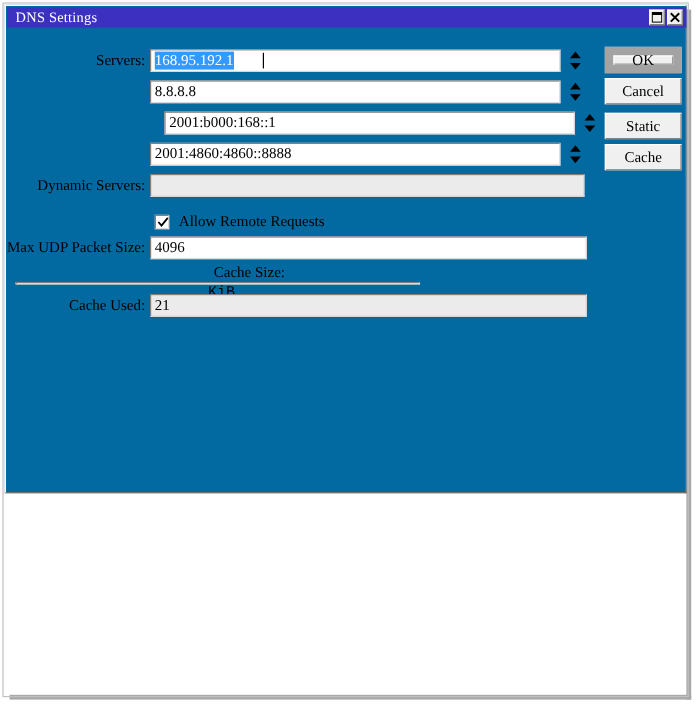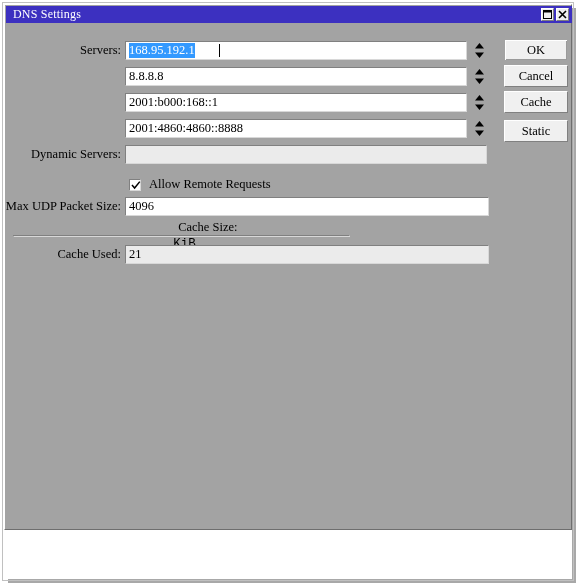--- a/index.html
+++ b/index.html
@@ -13,22 +13,22 @@
     font-family: "Liberation Serif", serif;
     overflow: hidden;
   }
 
   
   .window {
     position: absolute;
     left: 4px;
     top: 4px;
     width: 568px;
-    height: 526px;
-    background: #a3a3a3;
+    height: 407px;
+    background: #0369a1;
     border-top: 1px solid #ffffff;
     border-left: 1px solid #ffffff;
     border-right: 1px solid #6e6e6e;
     border-bottom: 1px solid #6e6e6e;
     box-sizing: border-box;
   }
   .window-shadow-r {
     position: absolute;
     left: 572px;
     top: 8px;
@@ -216,21 +216,21 @@
     font-size: 12.5px;
     font-family: "Liberation Serif", serif;
     color: #000000;
     display: flex;
     align-items: center;
     justify-content: center;
     margin-bottom: 4px;
     cursor: pointer;
   }
   .btn.default {
-    border: 1px solid #a3a3a3;
+    border: 7px solid #a3a3a3;
     box-shadow: inset 1px 1px 0 #ffffff, inset -1px -1px 0 #9a9a9a;
   }
   .btn.gap { margin-top: 7px; }
 </style>
 </head>
 <body>
 
 <div class="window-shadow-r"></div>
 <div class="window-shadow-b"></div>
 <div class="window-outer"></div>
@@ -282,21 +282,21 @@
       <div class="spinner">
         <svg width="13" height="19" viewBox="0 0 13 19">
           <polygon points="6.5,2 11,7.5 2,7.5" fill="#000"></polygon>
           <polygon points="6.5,17 11,11.5 2,11.5" fill="#000"></polygon>
         </svg>
       </div>
     </div>
 
     <div class="row" style="left:0px; top:68px;">
       <div class="lbl"></div>
-      <div class="field" style="width:342px;">
+      <div class="field" style="width:342px;margin-left:12px;">
         <span>2001:b000:168::1</span>
       </div>
       <div class="spinner">
         <svg width="13" height="19" viewBox="0 0 13 19">
           <polygon points="6.5,2 11,7.5 2,7.5" fill="#000"></polygon>
           <polygon points="6.5,17 11,11.5 2,11.5" fill="#000"></polygon>
         </svg>
       </div>
     </div>
 
@@ -351,17 +351,17 @@
       <div class="field disabled" style="width:364px;">
         <span>21</span>
       </div>
     </div>
 
   </div>
 
   <div class="btncol">
     <div class="btn default">OK</div>
     <div class="btn">Cancel</div>
+    <div class="btn gap">Static</div>
     <div class="btn">Cache</div>
-    <div class="btn gap">Static</div>
   </div>
 
 </div>
 
 </body></html>

